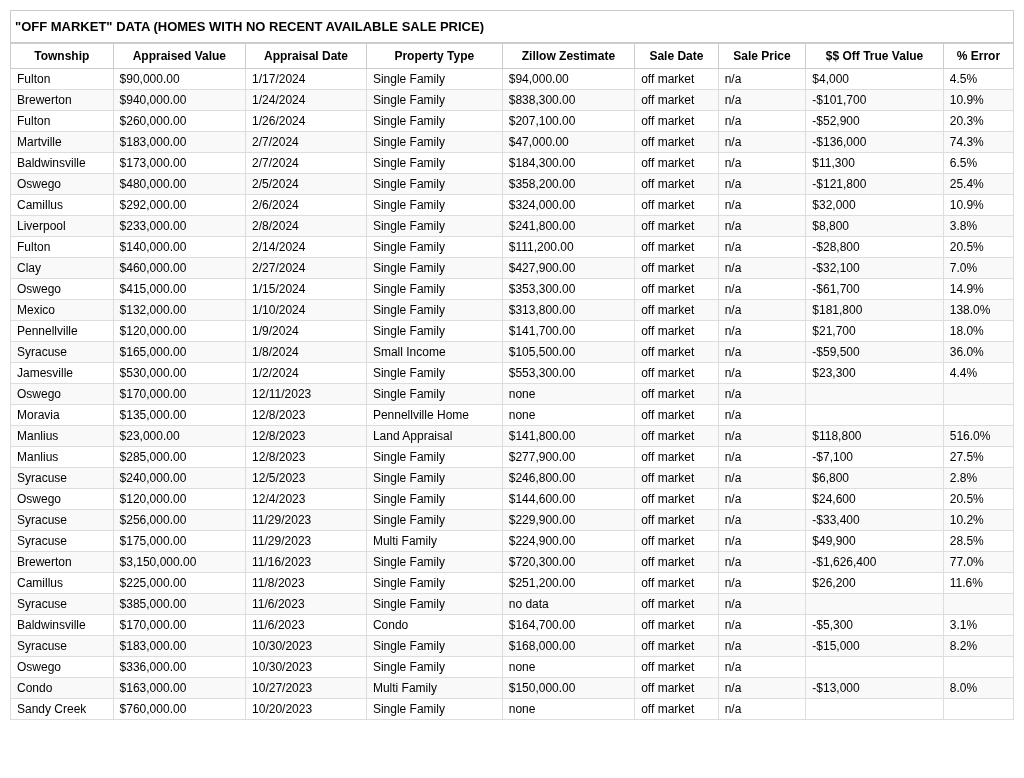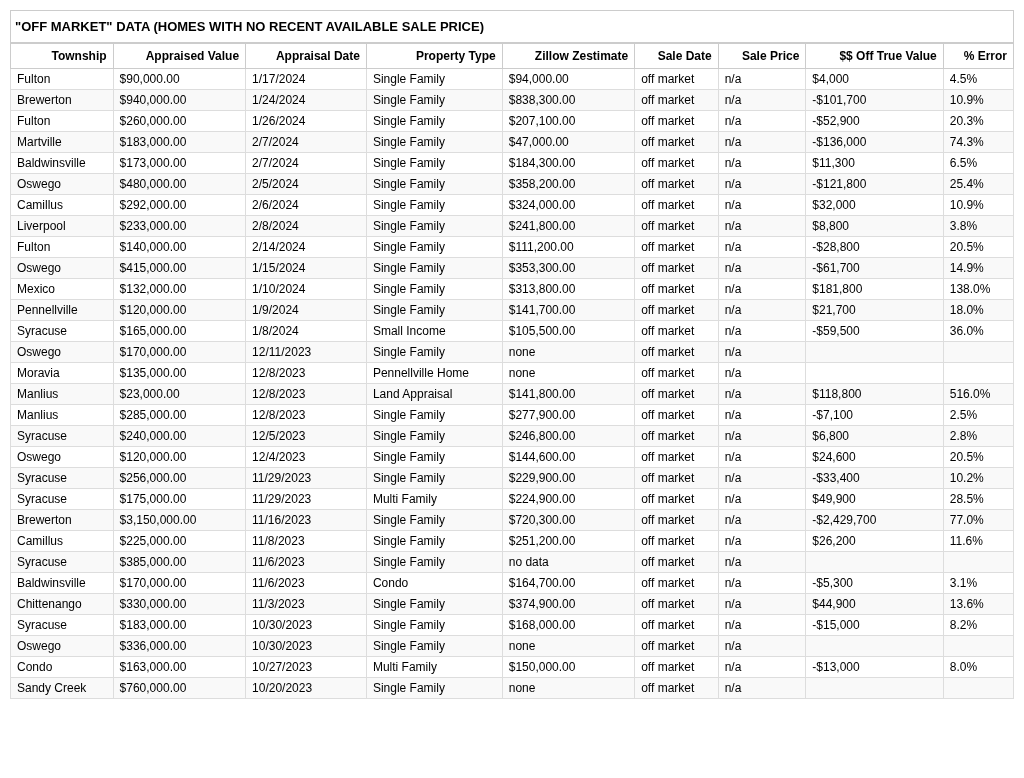--- a/index.html
+++ b/index.html
@@ -22,21 +22,21 @@
       margin-bottom: 0;
     }
     table {
       border-collapse: collapse;
       width: 100%;
       min-width: 950px;
     }
     th {
       background: #fff;
       font-weight: bold;
-      text-align: right;
+      text-align: center;
       padding: 5px 6px;
       border: 1px solid #ccc;
       font-size: 12px;
       vertical-align: bottom;
     }
     td {
       padding: 3px 6px;
       border: 1px solid #ddd;
       font-size: 12px;
       white-space: nowrap;
@@ -167,20 +167,31 @@
           <td>$140,000.00</td>
           <td>2/14/2024</td>
           <td>Single Family</td>
           <td>$111,200.00</td>
           <td>off market</td>
           <td>n/a</td>
           <td>-$28,800</td>
           <td>20.5%</td>
         </tr>
         <tr>
+          <td>Clay</td>
+          <td>$460,000.00</td>
+          <td>2/27/2024</td>
+          <td>Single Family</td>
+          <td>$427,900.00</td>
+          <td>off market</td>
+          <td>n/a</td>
+          <td>-$32,100</td>
+          <td>7.0%</td>
+        </tr>
+        <tr>
           <td>Oswego</td>
           <td>$415,000.00</td>
           <td>1/15/2024</td>
           <td>Single Family</td>
           <td>$353,300.00</td>
           <td>off market</td>
           <td>n/a</td>
           <td>-$61,700</td>
           <td>14.9%</td>
         </tr>
@@ -209,20 +220,31 @@
         <tr>
           <td>Syracuse</td>
           <td>$165,000.00</td>
           <td>1/8/2024</td>
           <td>Small Income</td>
           <td>$105,500.00</td>
           <td>off market</td>
           <td>n/a</td>
           <td>-$59,500</td>
           <td>36.0%</td>
+        </tr>
+        <tr>
+          <td>Jamesville</td>
+          <td>$530,000.00</td>
+          <td>1/2/2024</td>
+          <td>Single Family</td>
+          <td>$553,300.00</td>
+          <td>off market</td>
+          <td>n/a</td>
+          <td>$23,300</td>
+          <td>4.4%</td>
         </tr>
         <tr>
           <td>Oswego</td>
           <td>$170,000.00</td>
           <td>12/11/2023</td>
           <td>Single Family</td>
           <td>none</td>
           <td>off market</td>
           <td>n/a</td>
           <td></td>
@@ -252,21 +274,21 @@
         </tr>
         <tr>
           <td>Manlius</td>
           <td>$285,000.00</td>
           <td>12/8/2023</td>
           <td>Single Family</td>
           <td>$277,900.00</td>
           <td>off market</td>
           <td>n/a</td>
           <td>-$7,100</td>
-          <td>2.5%</td>
+          <td>27.5%</td>
         </tr>
         <tr>
           <td>Syracuse</td>
           <td>$240,000.00</td>
           <td>12/5/2023</td>
           <td>Single Family</td>
           <td>$246,800.00</td>
           <td>off market</td>
           <td>n/a</td>
           <td>$6,800</td>
@@ -306,21 +328,21 @@
           <td>28.5%</td>
         </tr>
         <tr>
           <td>Brewerton</td>
           <td>$3,150,000.00</td>
           <td>11/16/2023</td>
           <td>Single Family</td>
           <td>$720,300.00</td>
           <td>off market</td>
           <td>n/a</td>
-          <td>-$2,429,700</td>
+          <td>-$1,626,400</td>
           <td>77.0%</td>
         </tr>
         <tr>
           <td>Camillus</td>
           <td>$225,000.00</td>
           <td>11/8/2023</td>
           <td>Single Family</td>
           <td>$251,200.00</td>
           <td>off market</td>
           <td>n/a</td>
@@ -343,31 +365,20 @@
           <td>$170,000.00</td>
           <td>11/6/2023</td>
           <td>Condo</td>
           <td>$164,700.00</td>
           <td>off market</td>
           <td>n/a</td>
           <td>-$5,300</td>
           <td>3.1%</td>
         </tr>
         <tr>
-          <td>Chittenango</td>
-          <td>$330,000.00</td>
-          <td>11/3/2023</td>
-          <td>Single Family</td>
-          <td>$374,900.00</td>
-          <td>off market</td>
-          <td>n/a</td>
-          <td>$44,900</td>
-          <td>13.6%</td>
-        </tr>
-        <tr>
           <td>Syracuse</td>
           <td>$183,000.00</td>
           <td>10/30/2023</td>
           <td>Single Family</td>
           <td>$168,000.00</td>
           <td>off market</td>
           <td>n/a</td>
           <td>-$15,000</td>
           <td>8.2%</td>
         </tr>

